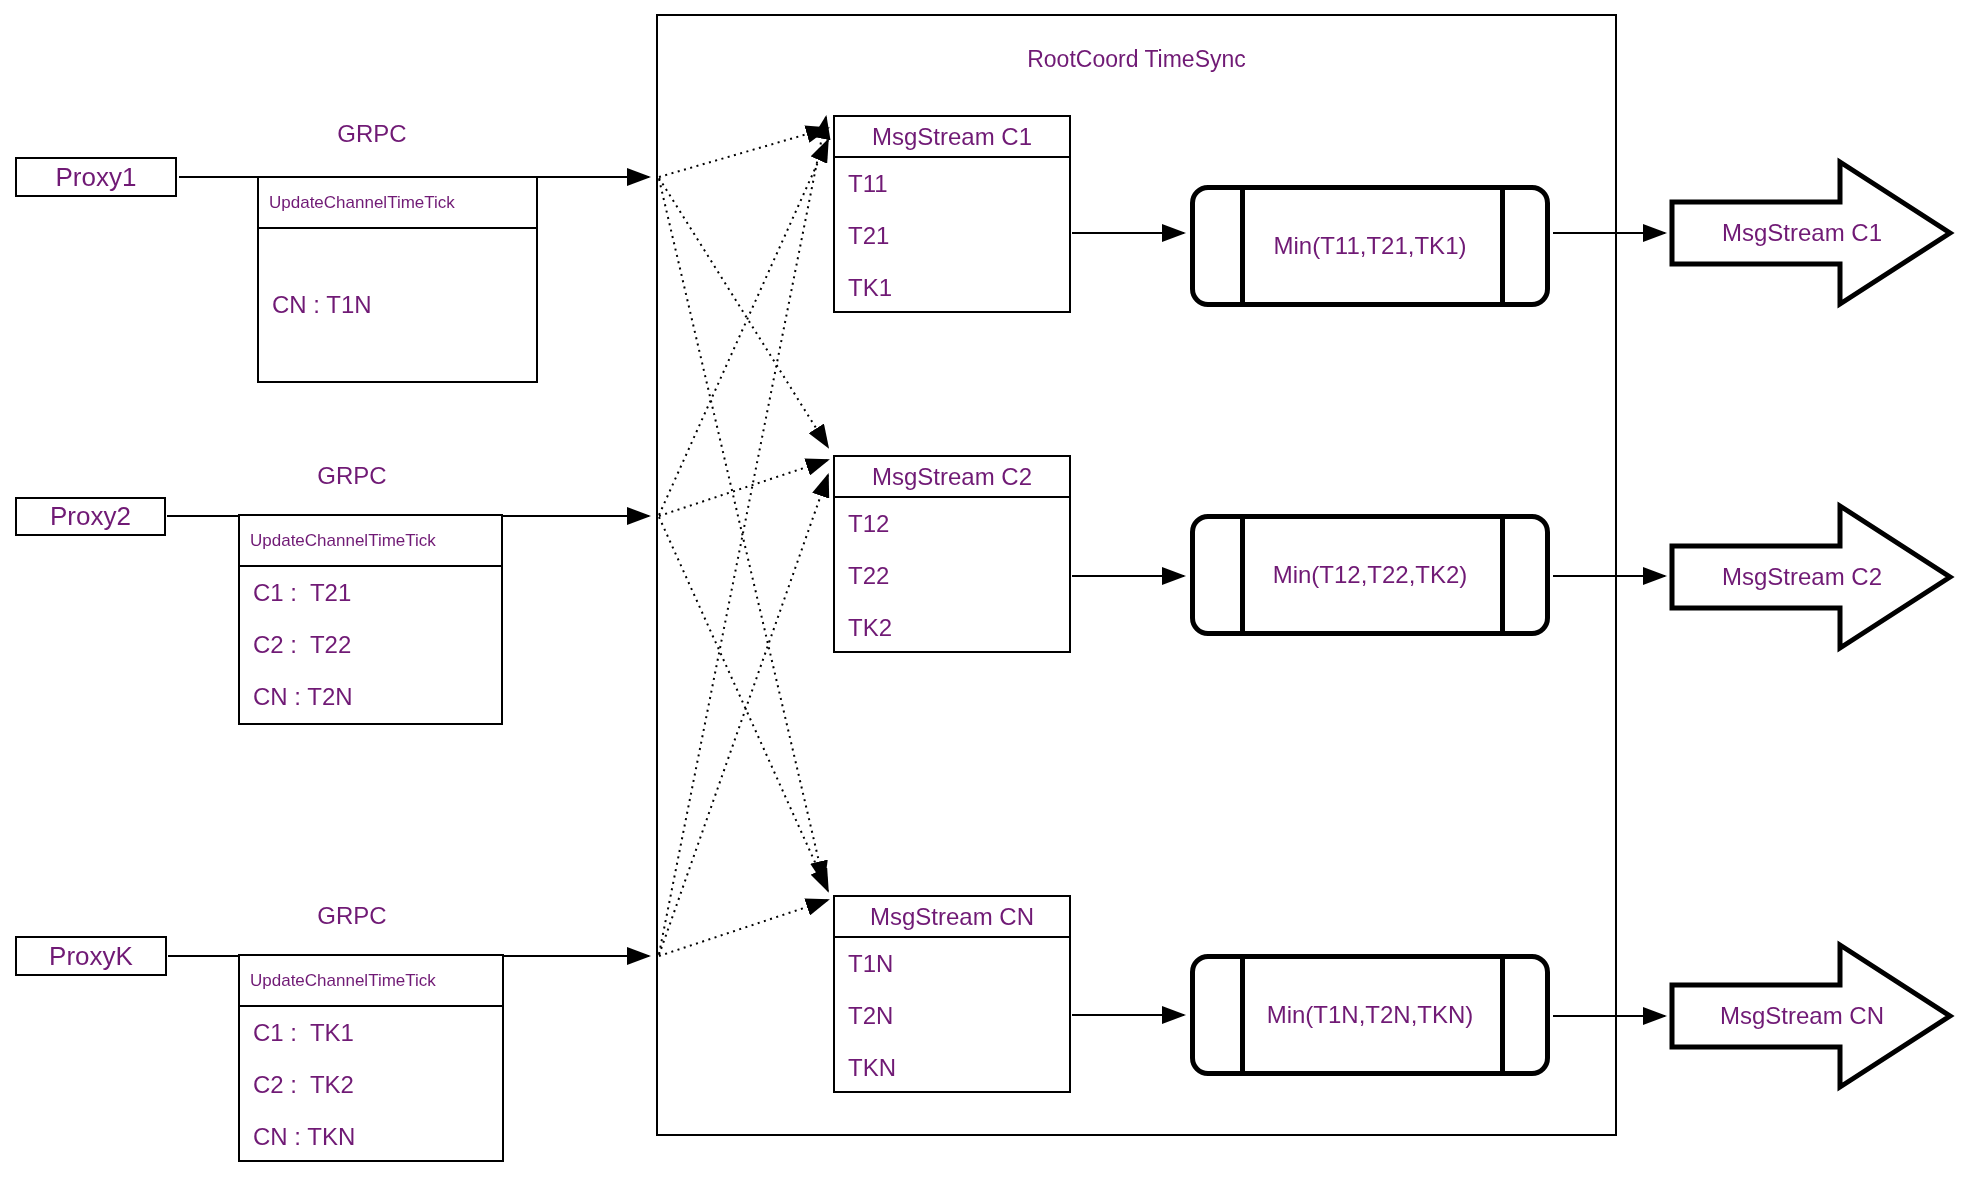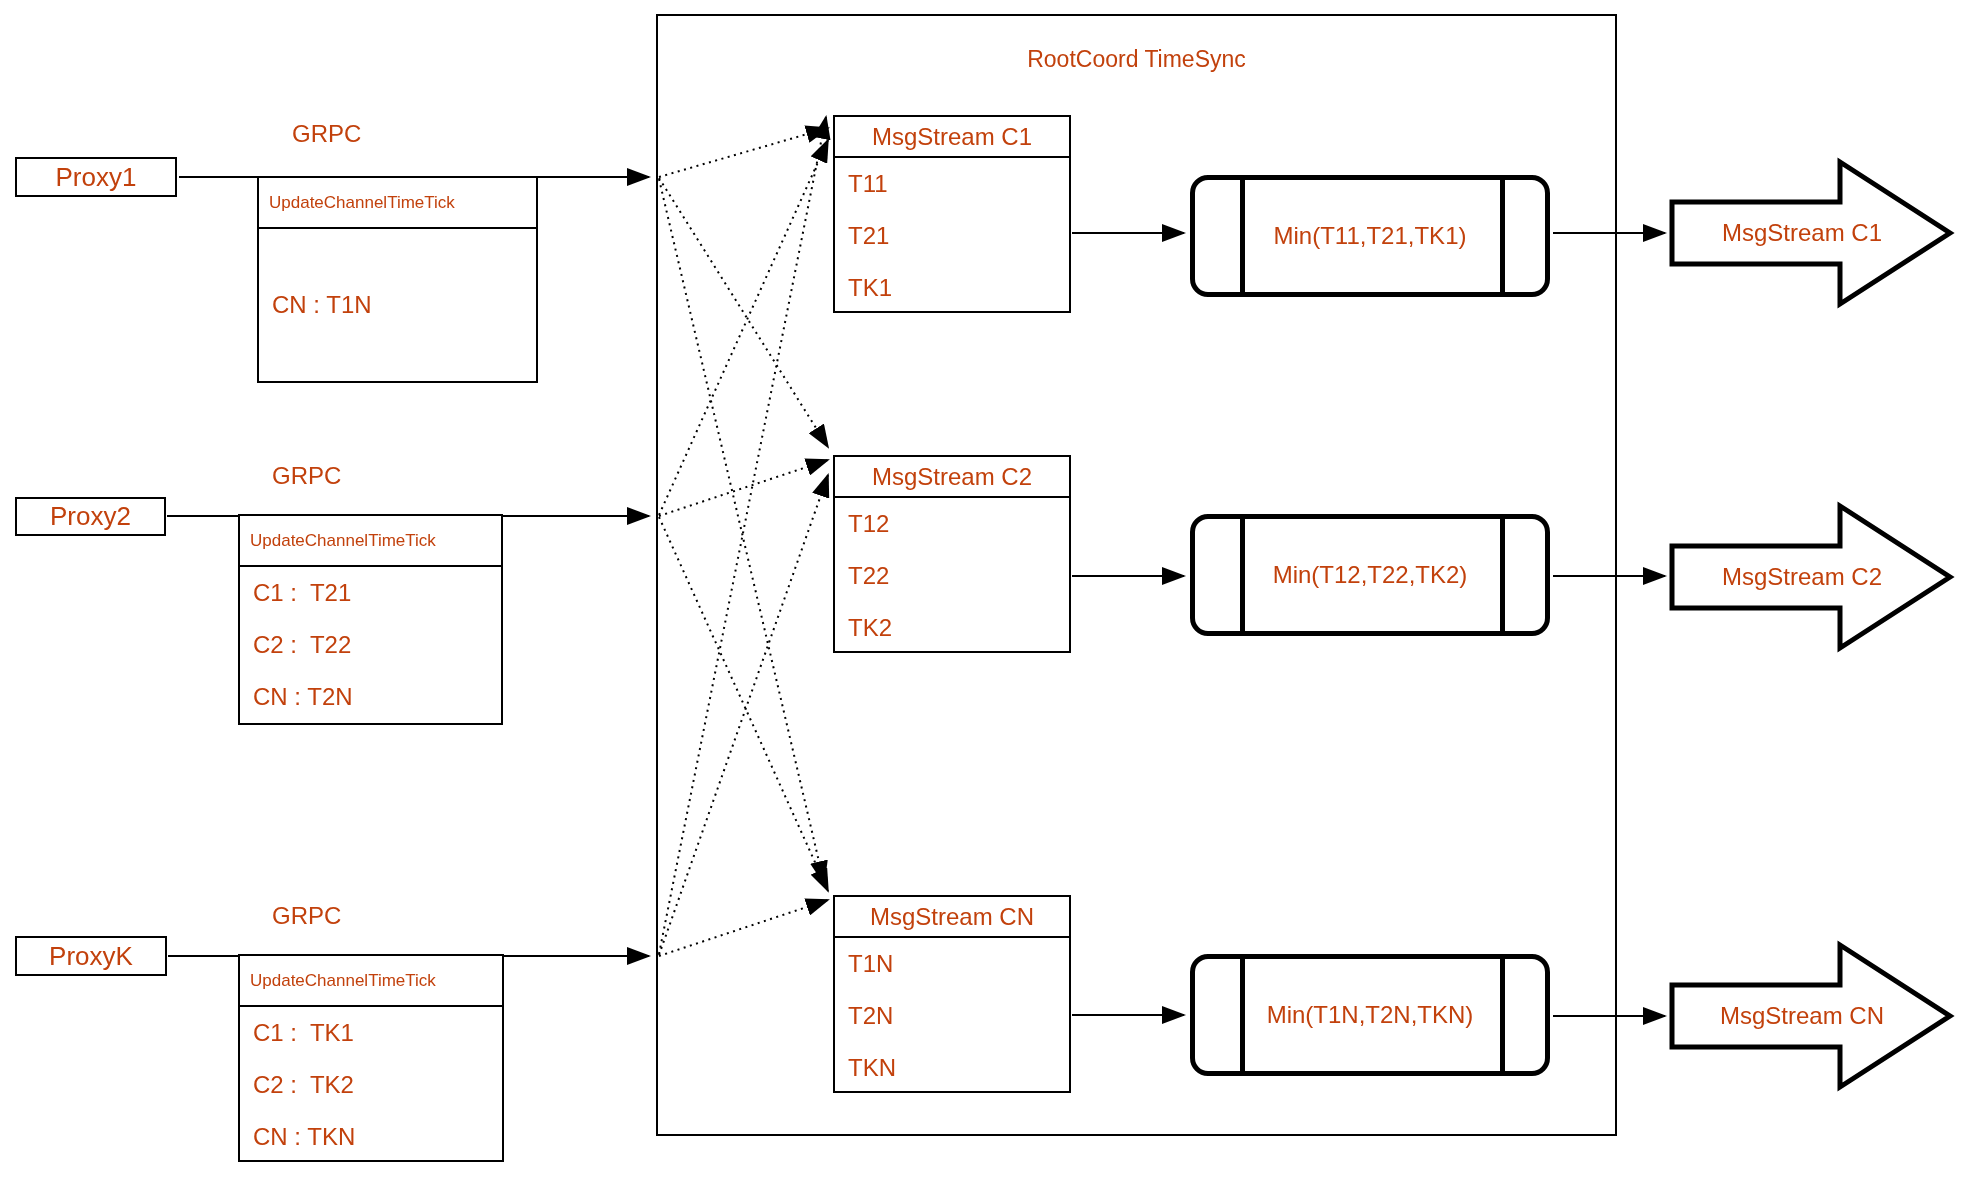--- a/index.html
+++ b/index.html
@@ -1,21 +1,21 @@
 <!DOCTYPE html>
 <html><head>
 <meta charset="utf-8">
 <style>
   html,body{margin:0;padding:0;background:#ffffff}
   #canvas{position:relative;width:1969px;height:1183px;background:#ffffff;
-          font-family:"Liberation Sans",sans-serif;color:#c2410c;overflow:hidden}
+          font-family:"Liberation Sans",sans-serif;color:#701a75;overflow:hidden}
   .abs{position:absolute}
   .proxy{border:2px solid #000;background:#fff;display:flex;align-items:center;
          justify-content:center;font-size:26px;box-sizing:border-box}
-  .grpc{font-size:24px;width:160px}
+  .grpc{font-size:24px;text-align:center;width:160px}
   .tbl{border:2px solid #000;background:#fff;display:flex;flex-direction:column;box-sizing:border-box}
   .tbl .hd{flex:none;border-bottom:2px solid #000;display:flex;align-items:center;
            padding:0 10px;font-size:17px;white-space:pre}
   .utbl .hd{height:49px}
   .stbl .hd{height:39px;justify-content:center;font-size:24px}
   .tbl .rw{flex:1;display:flex;align-items:center;padding:12px 13px;font-size:24px;white-space:pre}
   .bigbox{border:2px solid #000;box-sizing:border-box;background:transparent}
   .bigtitle{position:absolute;left:0;right:0;top:30px;text-align:center;font-size:23px}
   .minbox{border:5px solid #000;border-radius:18px;background:#fff;box-sizing:border-box;
           display:flex;align-items:center;justify-content:center;font-size:24px}
@@ -81,21 +81,21 @@
     <div class="rw">CN : T1N</div>
   </div>
 
   <div class="tbl stbl abs" style="left:833px;top:115px;width:238px;height:198px">
     <div class="hd">MsgStream C1</div>
     <div class="rw">T11</div>
     <div class="rw">T21</div>
     <div class="rw">TK1</div>
   </div>
 
-  <div class="minbox abs" style="left:1190px;top:175px;width:360px;height:122px">
+  <div class="minbox abs" style="left:1190px;top:185px;width:360px;height:122px">
     <div class="minbar bar-l"></div>
     <div class="minbar bar-r"></div>
     <div>Min(T11,T21,TK1)</div>
   </div>
 
   <div class="alabel abs" style="left:1682px;top:218px">MsgStream C1</div>
 
   <div class="proxy abs" style="left:15px;top:497px;width:151px;height:39px">Proxy2</div>
   <div class="grpc abs" style="left:272px;top:462px">GRPC</div>
 

